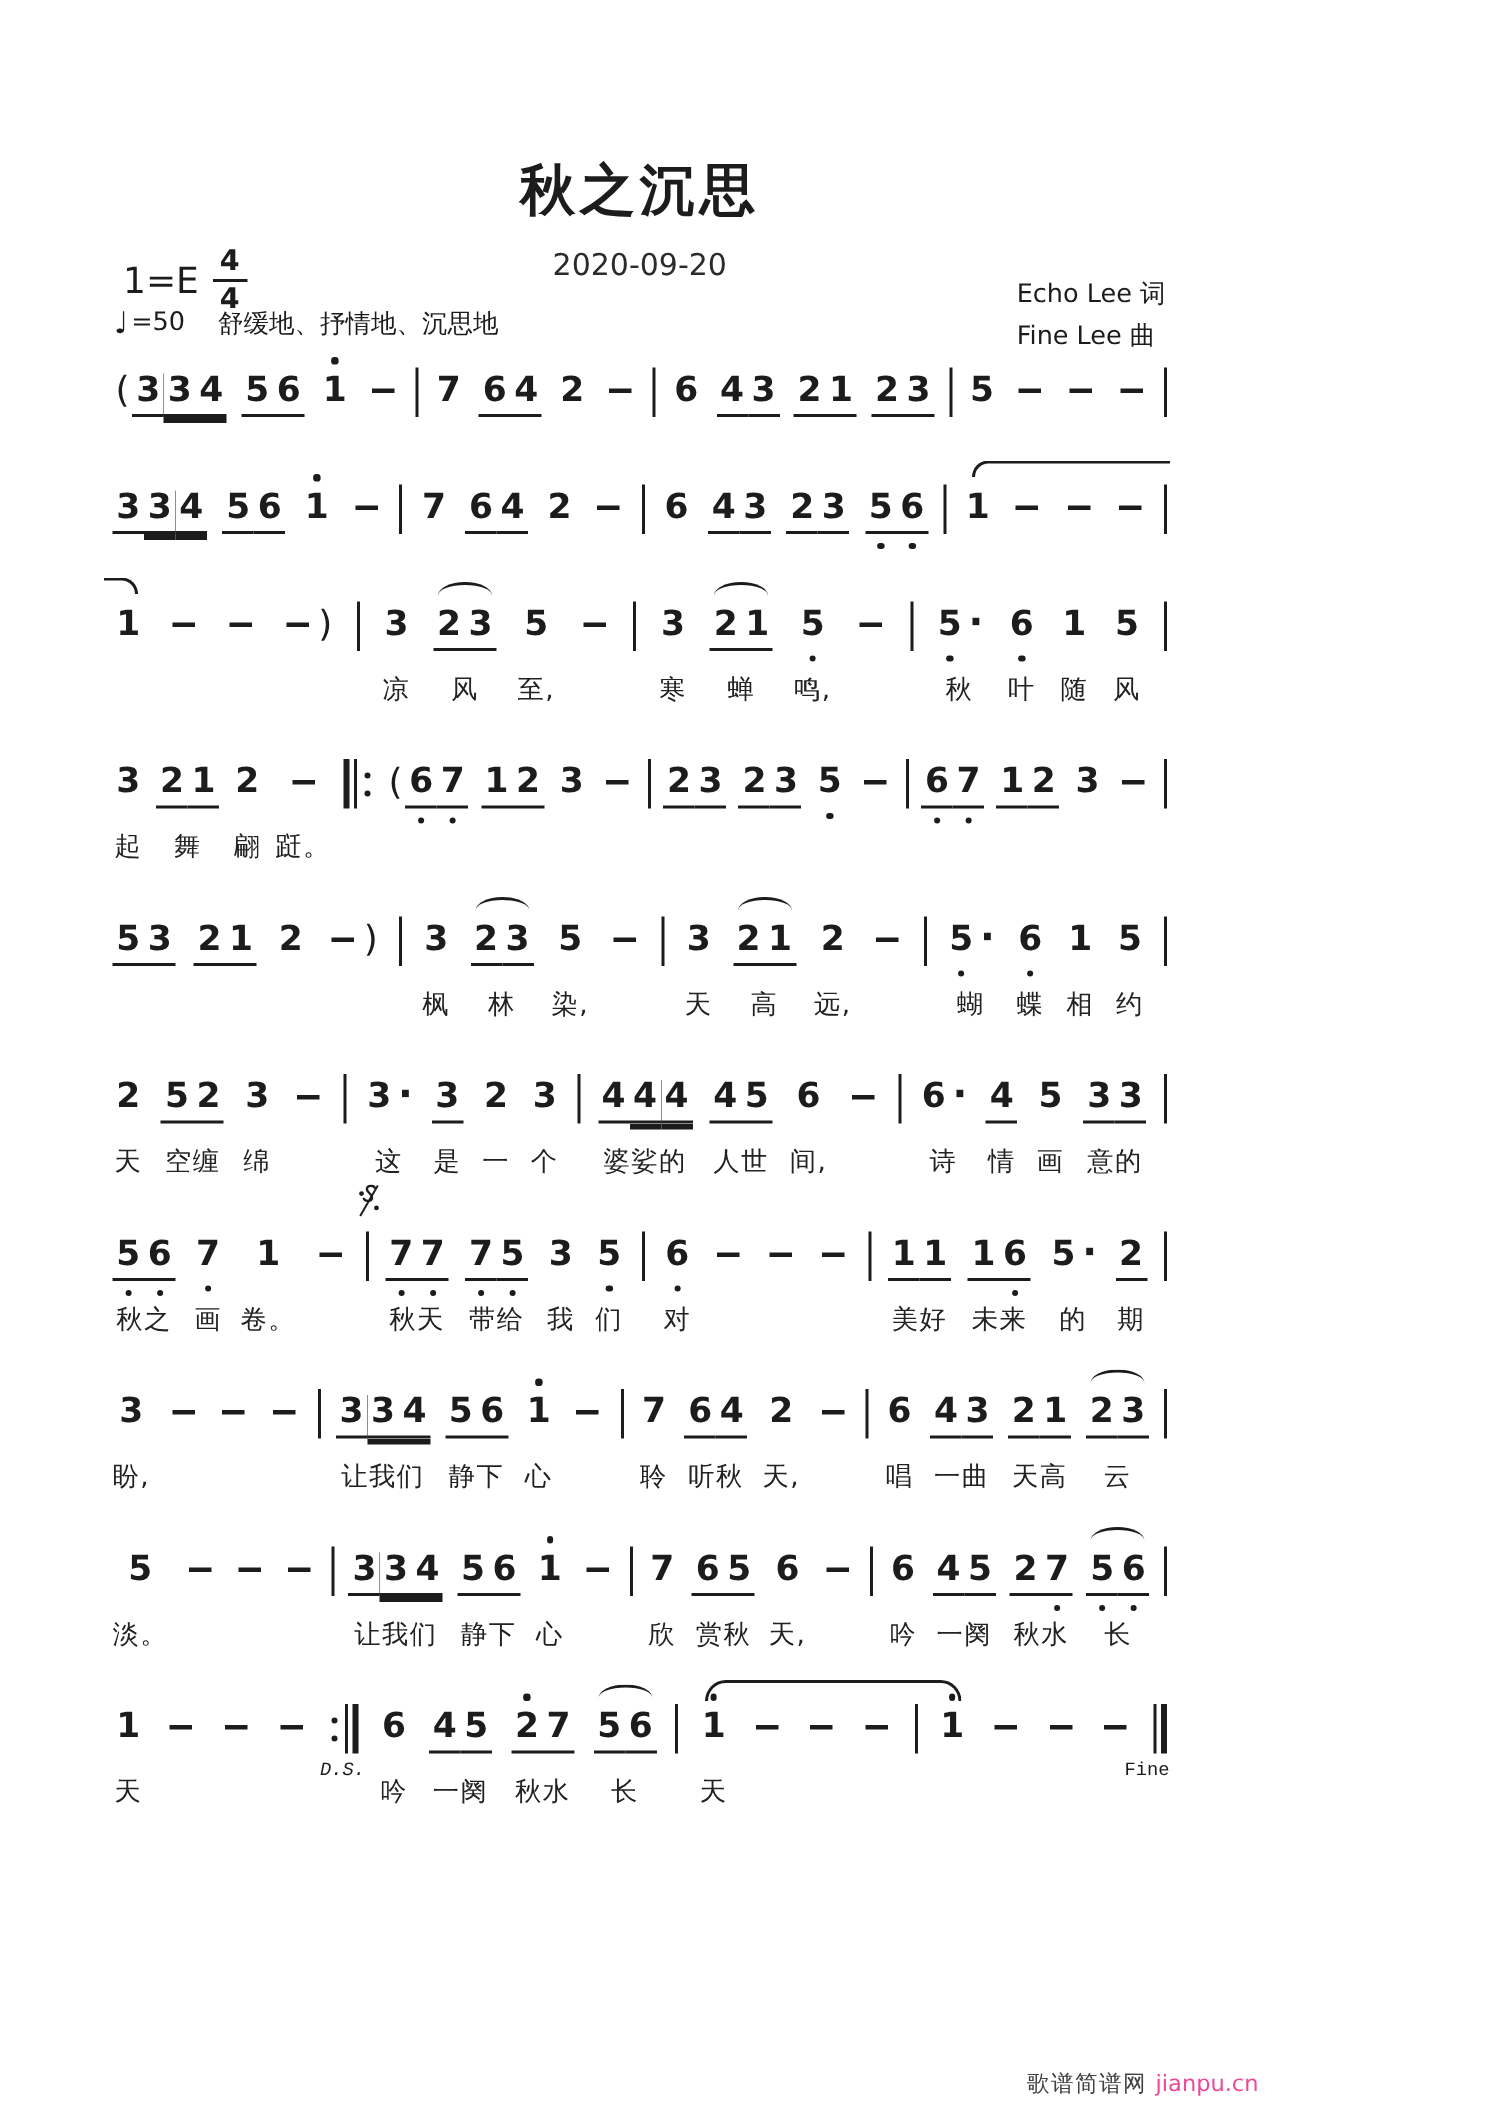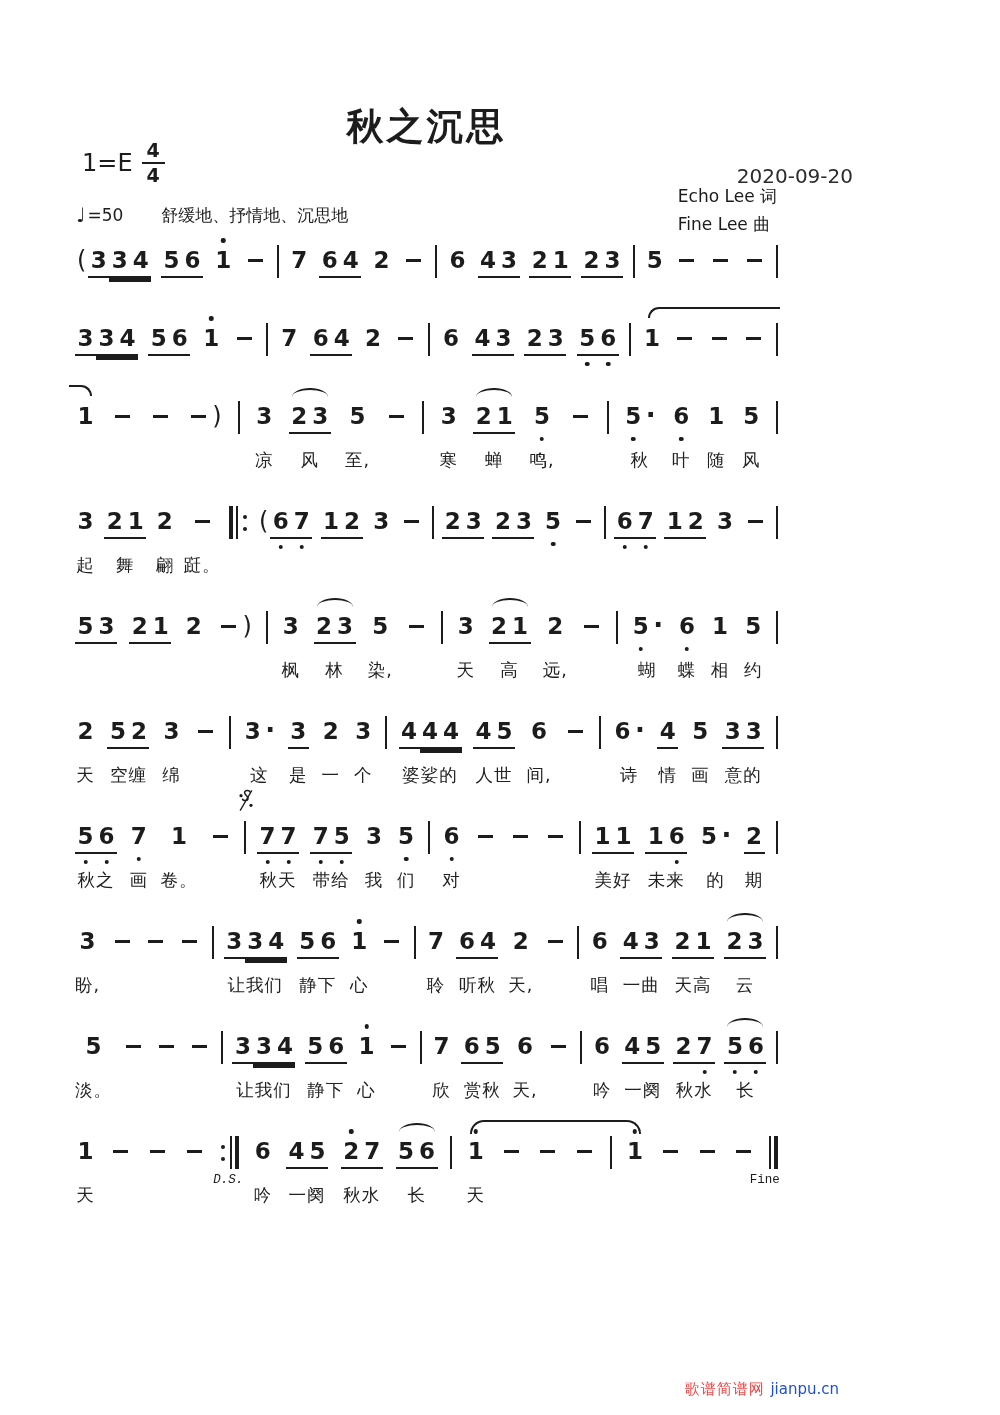--- a/index.html
+++ b/index.html
@@ -1,31 +1,31 @@
 <!DOCTYPE html>
 <html><head>
 <meta charset="utf-8">
 <style>
   html,body{margin:0;padding:0;background:#ffffff;}
   .sheet{position:relative;width:853px;height:1415px;background:#fff;overflow:hidden;
          font-family:"DejaVu Sans",sans-serif;color:#1c1c1c;}
   
   .title{position:absolute;top:102px;left:0;width:100%;text-align:center;
          font-size:37px;font-weight:600;letter-spacing:3px;}
-  .keysig{position:absolute;left:82px;top:140px;display:flex;align-items:center;
+  .keysig{position:absolute;left:82px;top:164px;display:flex;align-items:center;
           font-size:24px;font-weight:500;}
   .frac{display:inline-flex;flex-direction:column;align-items:center;margin-left:9px;
         font-weight:bold;font-size:19px;line-height:21px;}
   .frac .top{border-bottom:2px solid currentColor;padding:0 5px 1px;}
   .frac .bot{padding:1px 5px 0;}
-  .date{position:absolute;top:164px;left:0;width:100%;text-align:right;font-size:20px;color:#2b2b2b;}
+  .date{position:absolute;top:164px;left:0;width:100%;text-align:center;font-size:20px;color:#2b2b2b;}
   .credits{position:absolute;right:76px;top:182px;font-size:17px;line-height:28px;text-align:left;margin-left:24px;}
   .tempo{position:absolute;left:76px;top:203px;font-size:17px;display:flex;align-items:center;}
   .tempo .nq{font-size:20px;margin-right:2px;}
-  .tempo .ttxt{margin-left:38px;}
+  .tempo .ttxt{margin-left:22px;}
   
   .music{position:absolute;left:75px;right:75px;top:245px;}
   .line{position:relative;margin-bottom:34px;}
   .line.nolyr{margin-bottom:36px;}
   .cells{display:flex;justify-content:space-between;align-items:flex-start;}
   .cell{display:flex;flex-direction:column;align-items:center;}
   .narea{position:relative;display:flex;align-items:flex-start;height:42px;}
   .grp{position:relative;display:inline-flex;}
   .nt{position:relative;font-weight:bold;font-size:23px;line-height:30px;
       min-width:21px;text-align:center;padding-bottom:1px;}
@@ -1871,15 +1871,15 @@
               </span>
               <span class="sub">Fine</span>
             </div>
             <div class="lyr"></div>
           </div>
         </div>
       </div>
     </div>
 
   <div class="wm">
-    <span class="site" style="color: #ef4444;">歌谱简谱网 </span><span class="url" style="color: #1d4ed8;">jianpu.cn</span>
+    <span class="site" style="color: #404040;">歌谱简谱网 </span><span class="url" style="color: #ec4899;">jianpu.cn</span>
   </div>
 </div>
 
 </body></html>

